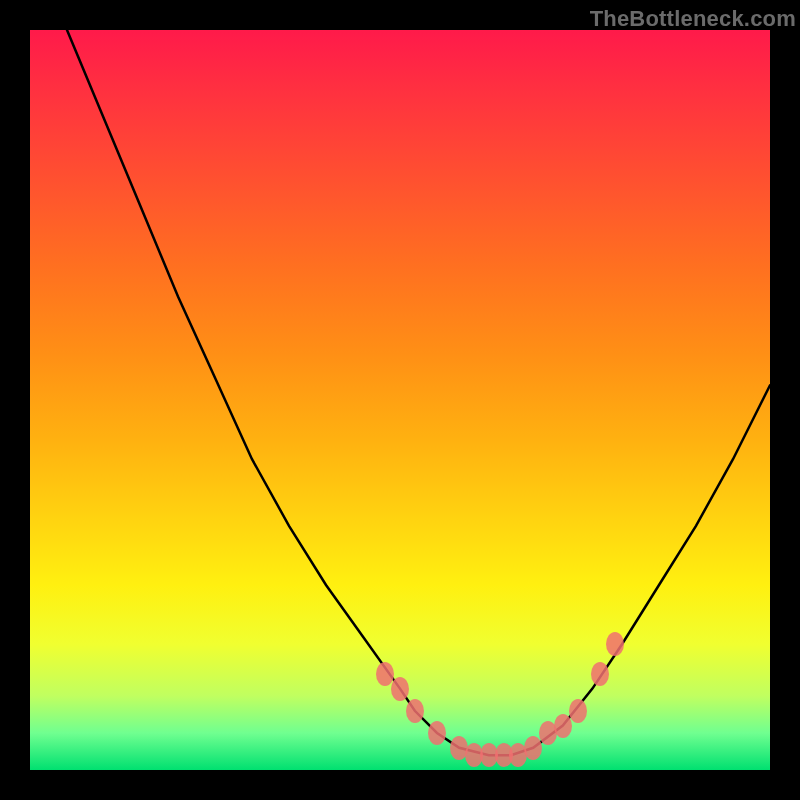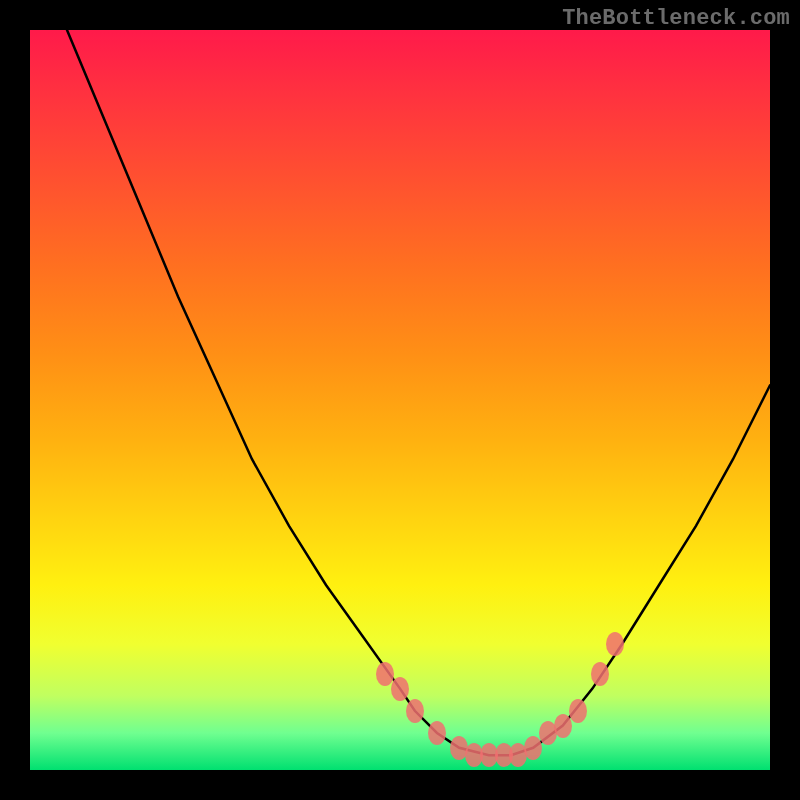--- a/index.html
+++ b/index.html
@@ -26,22 +26,22 @@
       #ffd010 65%,
       #fff010 75%,
       #f0ff30 83%,
       #c0ff60 90%,
       #70ff90 95%,
       #00e070 100%);
   }
   .watermark {
     position: absolute;
     top: 6px;
-    right: 10px;
-    font-family: Liberation Mono, monospace;
+    right: 4px;
+    font-family: Liberation Sans, sans-serif;
     font-size: 22px;
     font-weight: bold;
     color: #6b6b6b;
     letter-spacing: 0.2px;
   }
   svg.curve {
     position: absolute;
     left: 0; top: 0;
     width: 740px;
     height: 740px;

